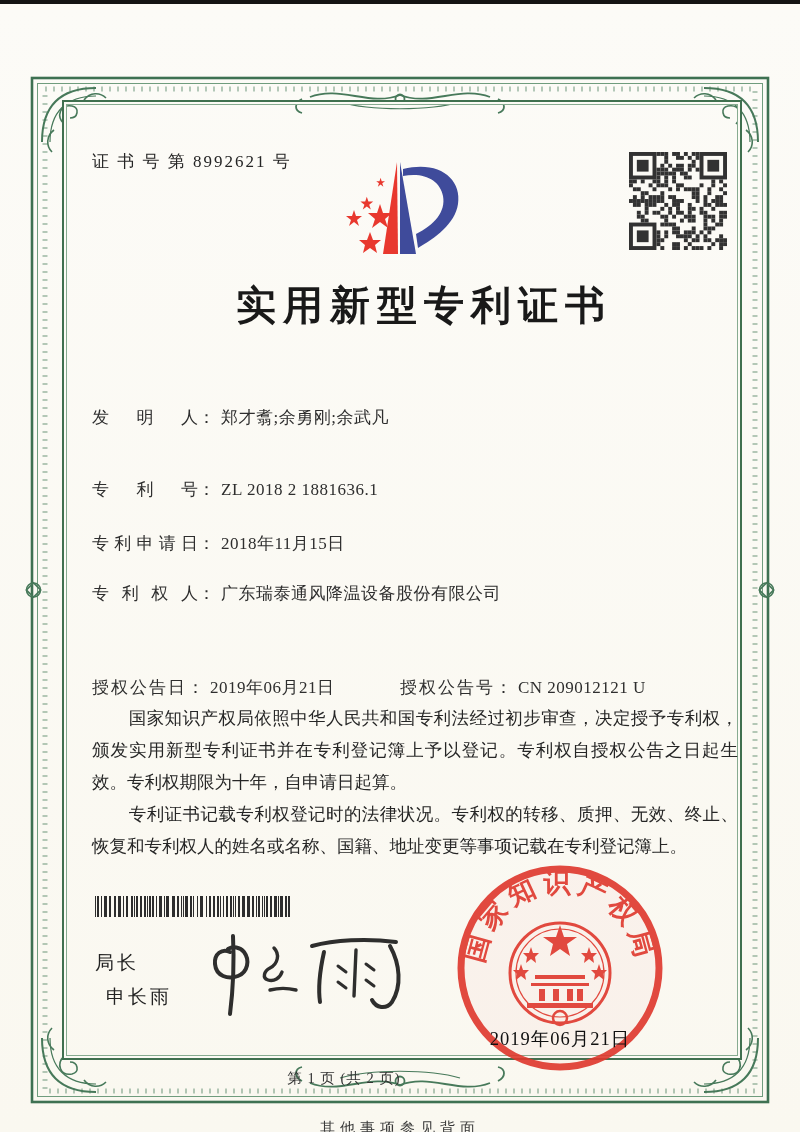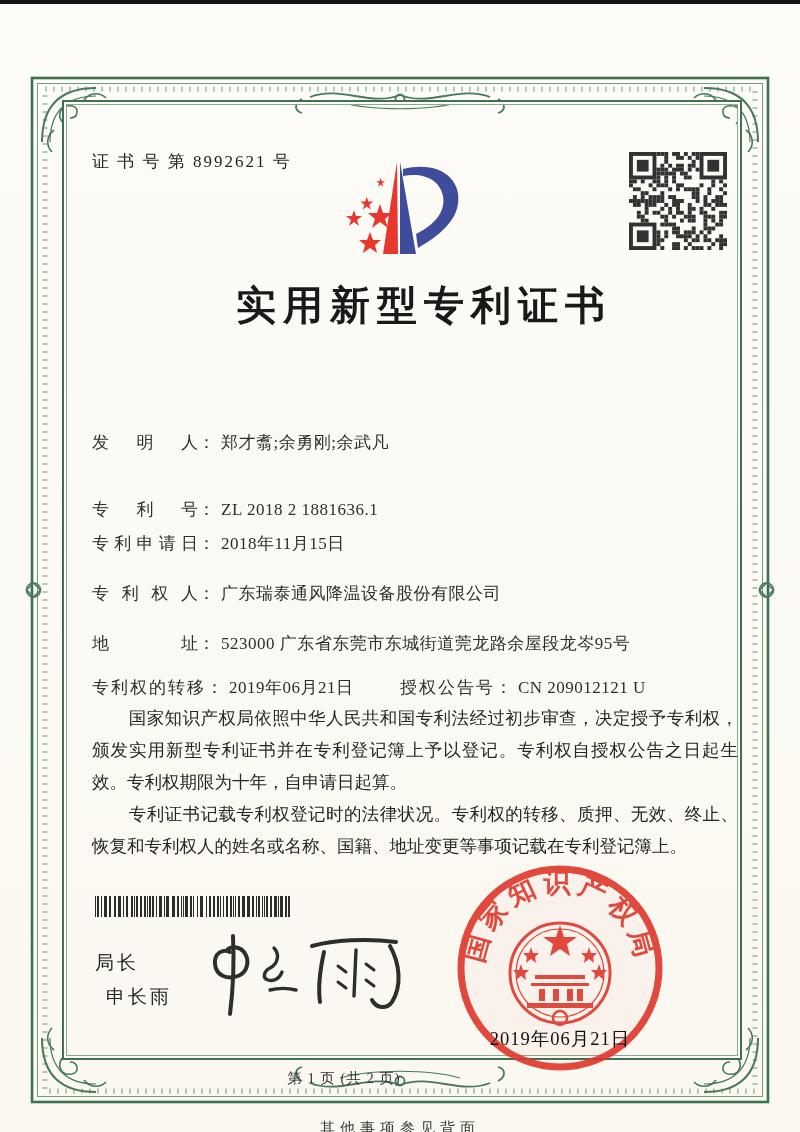--- a/index.html
+++ b/index.html
@@ -323,38 +323,35 @@
         <rect x="16" y="24" width="1" height="1" fill="#323232"></rect>
         <rect x="17" y="24" width="1" height="1" fill="#323232"></rect>
         <rect x="18" y="24" width="1" height="1" fill="#323232"></rect>
         <rect x="20" y="24" width="1" height="1" fill="#323232"></rect>
         <rect x="23" y="24" width="1" height="1" fill="#323232"></rect>
       </svg>
   </div>
 
   <div class="abs title">实用新型专利证书</div>
 
-  <div class="abs field" style="top:431px">
+  <div class="abs field" style="top:406px">
     <span class="lbl">发明人</span><span>：</span><span class="val">郑才翥;余勇刚;余武凡</span>
   </div>
-  <div class="abs field" style="top:498px">
+  <div class="abs field" style="top:478px">
     <span class="lbl">专利号</span><span>：</span><span class="val">ZL 2018 2 1881636.1</span>
   </div>
   <div class="abs field" style="top:532px">
     <span class="lbl">专利申请日</span><span>：</span><span class="val">2018年11月15日</span>
   </div>
   <div class="abs field" style="top:582px">
     <span class="lbl">专利权人</span><span>：</span><span class="val">广东瑞泰通风降温设备股份有限公司</span>
   </div>
-  <div class="abs field" style="top:632px">
-    <span class="lbl">地址</span><span>：</span><span class="val">523000 广东省东莞市东城街道莞龙路余屋段龙岑95号</span>
-  </div>
 
   <div class="abs field" style="top:676px">
-    <span style="letter-spacing:2px">专利权的转移</span><span>：</span><span class="val">2019年06月21日</span>
+    <span style="letter-spacing:2px">授权公告日</span><span>：</span><span class="val">2019年06月21日</span>
     <span class="grant-right">
       <span style="letter-spacing:2px">授权公告号</span><span>：</span><span class="val">CN 209012121 U</span>
     </span>
   </div>
 
   <div class="abs paras">
     <p>国家知识产权局依照中华人民共和国专利法经过初步审查，决定授予专利权，颁发实用新型专利证书并在专利登记簿上予以登记。专利权自授权公告之日起生效。专利权期限为十年，自申请日起算。</p>
     <p>专利证书记载专利权登记时的法律状况。专利权的转移、质押、无效、终止、恢复和专利权人的姓名或名称、国籍、地址变更等事项记载在专利登记簿上。</p>
   </div>
 

